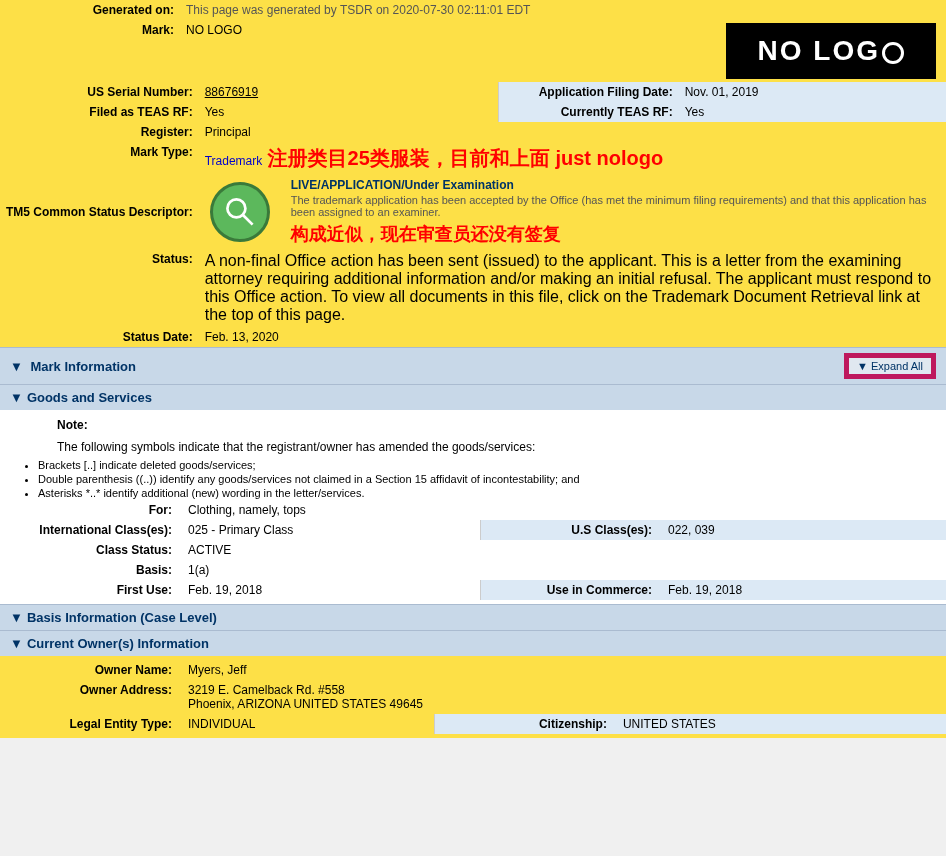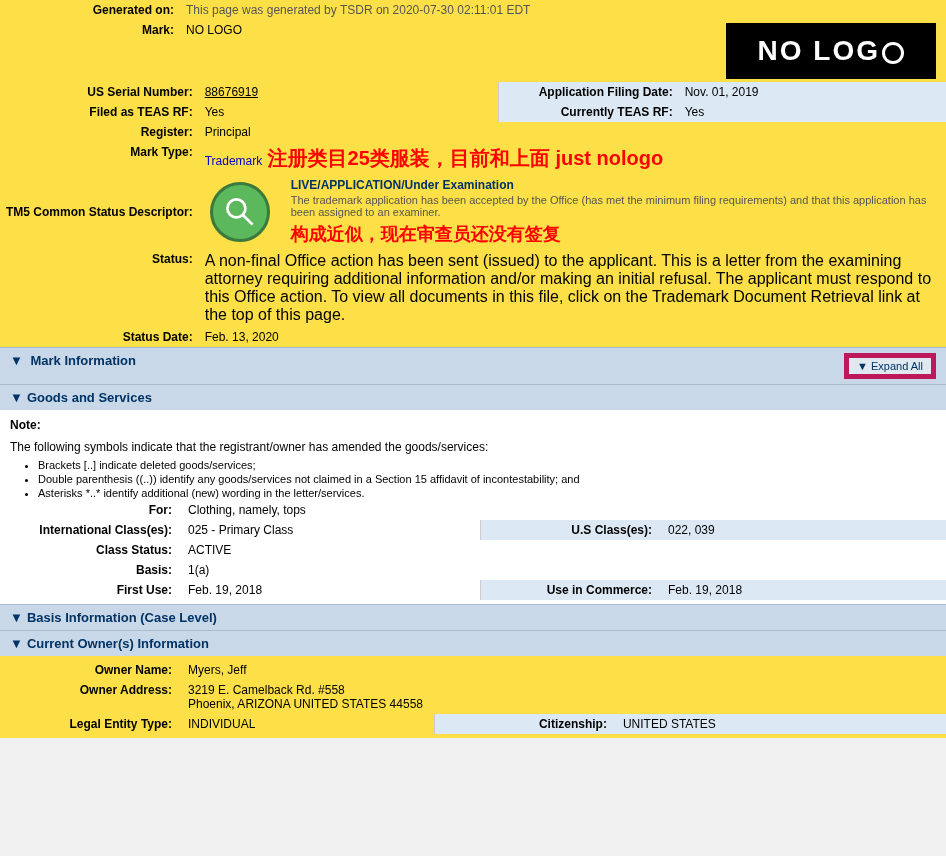--- a/index.html
+++ b/index.html
@@ -78,39 +78,40 @@
       width: 36px;
       height: 36px;
     }
     .section-header {
       background: #c8d8e8;
       padding: 5px 10px;
       font-weight: bold;
       color: #003366;
       font-size: 13px;
       display: flex;
-      align-items: flex-start;
+      align-items: center;
       justify-content: space-between;
       cursor: pointer;
       border-top: 1px solid #aabbd0;
     }
     .expand-all-btn {
       background: #e0e8f0;
       border: 5px solid #be185d;
       padding: 2px 8px;
       font-size: 11px;
       color: #003366;
       cursor: pointer;
     }
     .section-content {
       padding: 4px 0;
     }
     .note-text {
       padding: 4px 10px;
       font-size: 12px;
+      margin-left: 47px;
     }
     .bullet-list {
       list-style: disc;
       padding-left: 38px;
       font-size: 11px;
     }
     .bullet-list li {
       padding: 1px 0;
     }
     .goods-section {
@@ -310,21 +311,21 @@
     <table class="data-table">
       <tbody>
           <tr>
         <td class="label">Owner Name:</td>
         <td colspan="3">Myers, Jeff</td>
       </tr>
       <tr>
         <td class="label">Owner Address:</td>
         <td colspan="3">
           <div>3219 E. Camelback Rd. #558</div>
-          <div>Phoenix, ARIZONA UNITED STATES 44558</div>
+          <div>Phoenix, ARIZONA UNITED STATES 49645</div>
         </td>
       </tr>
       <tr>
         <td class="label">Legal Entity Type:</td>
         <td style="border-right:1px solid #ccc;">INDIVIDUAL</td>
         <td class="label shaded-cell">Citizenship:</td>
         <td class="shaded-cell">UNITED STATES</td>
       </tr>
     </tbody>
       </table>

